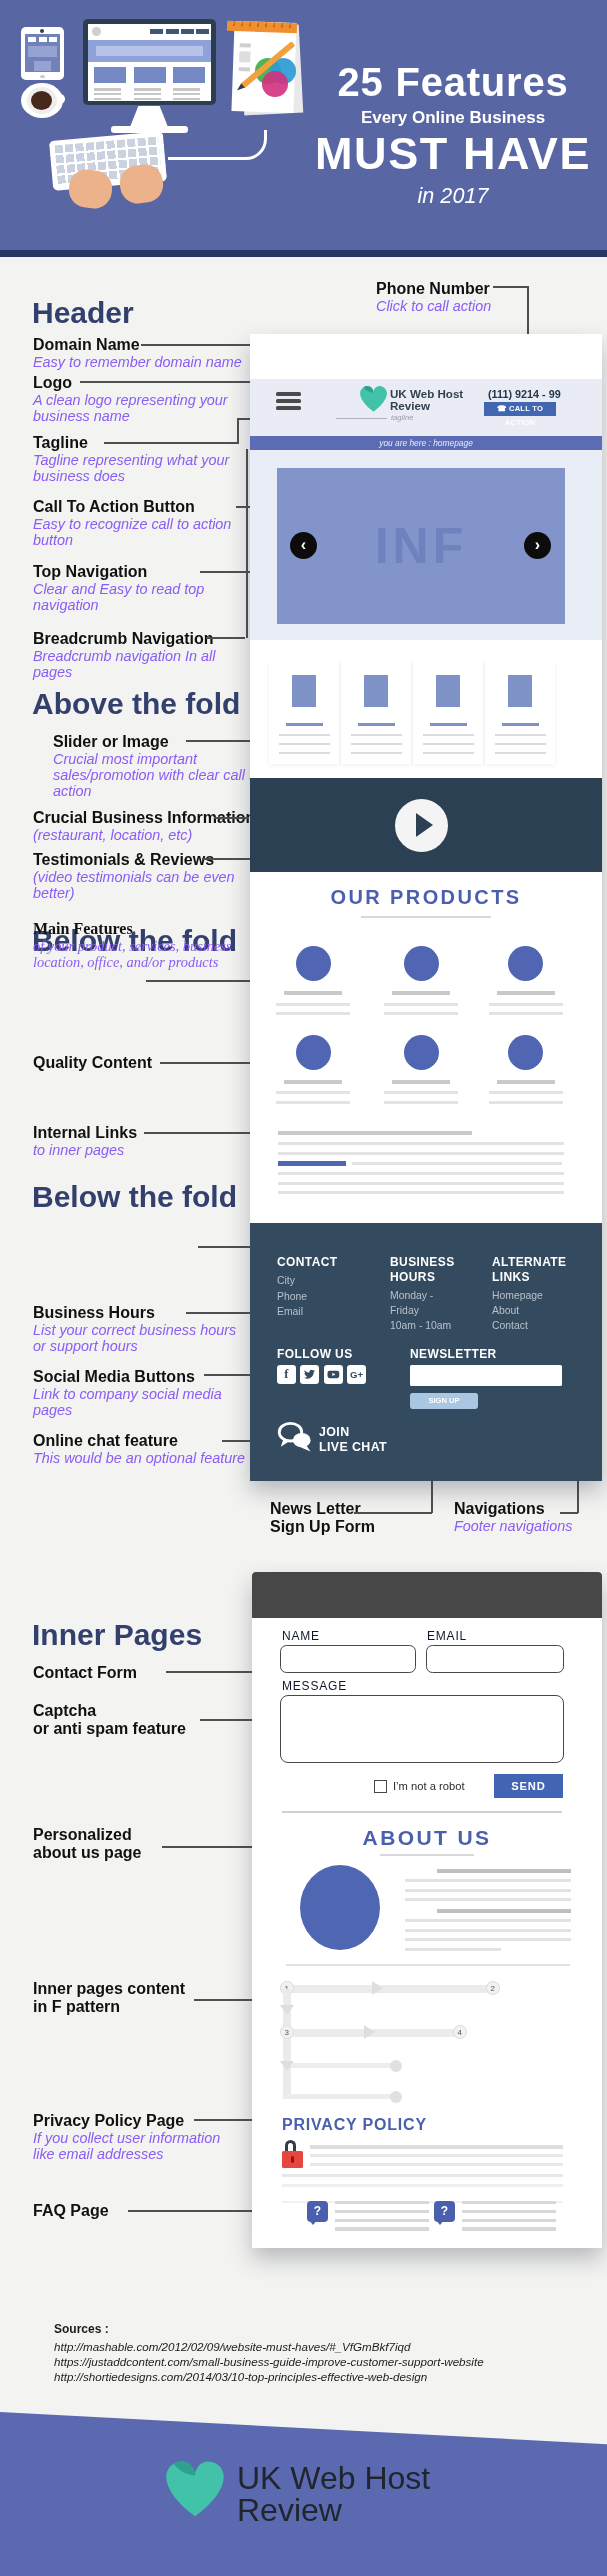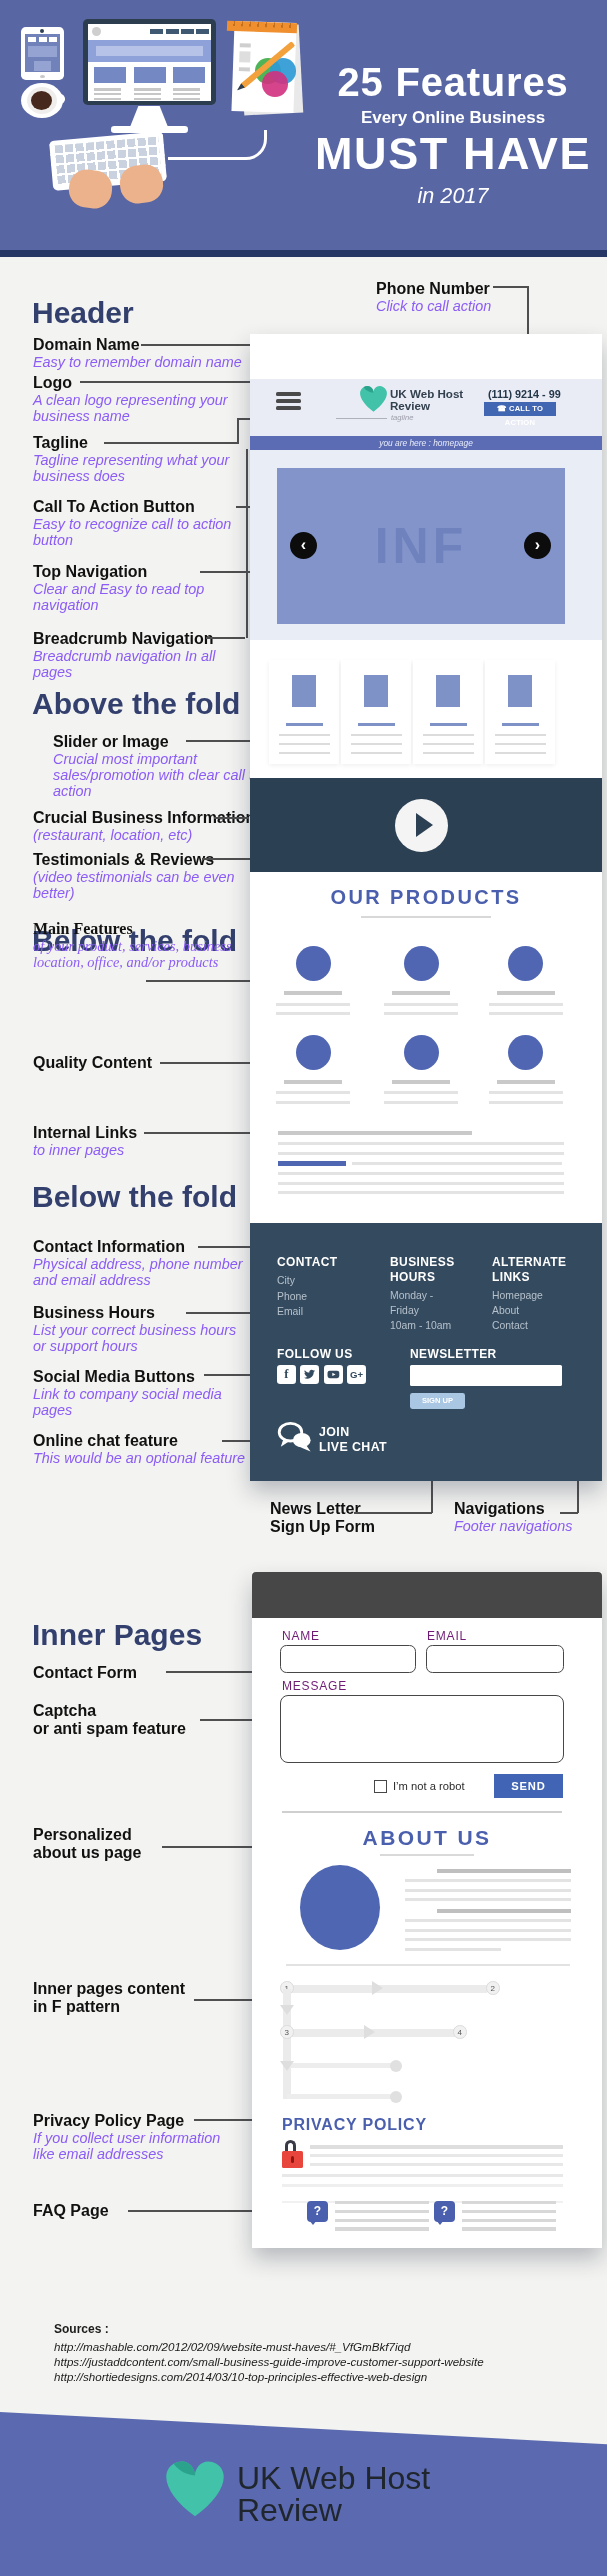--- a/index.html
+++ b/index.html
@@ -34,21 +34,21 @@
   .card-sq{position:absolute;background:#7f92c8;}
   .navyblock{position:absolute;background:#2c4054;}
   .play{position:absolute;width:53px;height:53px;border-radius:50%;background:#f4f4f4;}
   .play:after{content:"";position:absolute;left:21px;top:14.4px;border:12px solid transparent;border-left:17.6px solid #2c4054;}
   .bigblue{font-size:20px;font-weight:bold;color:#4a5fad;letter-spacing:2.4px;text-align:center;}
   .foot1{position:absolute;left:0;top:889px;width:100%;height:258px;background:#344a5e;color:#fff;}
   .fh{position:absolute;font-size:12px;font-weight:bold;letter-spacing:0.4px;line-height:15px;}
   .fi{position:absolute;font-size:10.4px;color:#b6c1cc;line-height:15px;}
   .sic{position:absolute;width:19px;height:19px;background:#fff;border-radius:3.2px;text-align:center;color:#344a5e;}
   .inpt{position:absolute;border:1.6px solid #474747;border-radius:6.4px;background:#fff;}
-  .flbl{position:absolute;font-size:12px;color:#701a75;letter-spacing:0.8px;}
+  .flbl{position:absolute;font-size:12px;color:#0f172a;letter-spacing:0.8px;}
   .fpbar{position:absolute;background:#ebebeb;}
   .fpcirc{position:absolute;width:13.6px;height:13.6px;border-radius:50%;background:#f1f1f1;border:0.8px solid #dcdcdc;font-size:8px;color:#555;text-align:center;line-height:13.6px;box-sizing:border-box;}
   .fpdot{position:absolute;width:12px;height:12px;border-radius:50%;background:#e0e0e0;}
   .fparr-r{position:absolute;width:0;height:0;border:7.2px solid transparent;border-left:11.2px solid #dedede;}
   .fparr-d{position:absolute;width:0;height:0;border:7.2px solid transparent;border-top:10.4px solid #dedede;}
   .qicon{position:absolute;width:21px;height:21px;background:#4a5fae;border-radius:4px;color:#fff;font-size:12px;font-weight:bold;text-align:center;line-height:21px;}
   .qicon:after{content:"";position:absolute;left:2.4px;top:19px;border:4px solid transparent;border-top:5.6px solid #4a5fae;}
   .lines4{position:absolute;background:repeating-linear-gradient(180deg,#d8d8d8 0 3.2px,transparent 3.2px 8.8px);}
   .lines3s{position:absolute;background:repeating-linear-gradient(180deg,#dcdcdc 0 2.4px,transparent 2.4px 8.8px);}
   .srcs{position:absolute;left:54px;color:#1c1c1c;}
@@ -204,24 +204,20 @@
       <i>of your product, services, business location, office, and/or products</i>
     </div>
   <div class="lbl" style="top:1054px;">
       <b>Quality Content</b>
     </div>
   <div class="lbl" style="top:1124px;">
       <b>Internal Links</b>
       <i>to inner pages</i>
     </div>
 
-  <div class="lbl" style="top:1238px;">
-      <b>Contact Information</b>
-      <i>Physical address, phone number and email address</i>
-    </div>
   <div class="lbl" style="top:1304px;">
       <b>Business Hours</b>
       <i>List your correct business hours or support hours</i>
     </div>
   <div class="lbl" style="top:1368px;">
       <b>Social Media Buttons</b>
       <i>Link to company social media pages</i>
     </div>
   <div class="lbl" style="top:1432px;">
       <b>Online chat feature</b>
@@ -429,21 +425,21 @@
       <div class="sic" style="left:74px;top:142px;">
         <svg width="12.8" height="12.8" viewBox="0 0 24 24" style="margin-top:3.2px;">
             <rect x="1" y="5" width="22" height="14" rx="4" fill="#344a5e"></rect>
             <path d="M10 9l6 3-6 3z" fill="#fff"></path>
           </svg>
       </div>
       <div class="sic" style="left:97px;top:142px;font-weight:bold;font-size:9.6px;line-height:19px;">G+</div>
 
       <div class="fh" style="left:160px;top:124px;"><span>NEWSLETTER</span></div>
       <div class="abs" style="left:160px;top:142px;width:152px;height:21px;background:#fff;border-radius:1.6px;"></div>
-      <div class="abs" style="left:160px;top:170px;width:55px;height:16px;background:#a9c6e2;border-radius:2.4px;color:#fff;font-size:7.6px;font-weight:bold;text-align:center;line-height:16px;"><span>SIGN UP</span></div>
+      <div class="abs" style="left:160px;top:170px;width:68px;height:16px;background:#a9c6e2;border-radius:2.4px;color:#fff;font-size:7.6px;font-weight:bold;text-align:center;line-height:16px;"><span>SIGN UP</span></div>
 
       <div class="abs" style="left:25.6px;top:197px;width:37px;height:34px;">
         <svg width="37" height="34" viewBox="0 0 46 42">
           <ellipse cx="18" cy="15" rx="14" ry="11" fill="none" stroke="#fff" stroke-width="3.5"></ellipse>
           <path d="M9 24 L6 33 L17 26 Z" fill="#fff"></path>
           <ellipse cx="32" cy="25" rx="11" ry="9" fill="#fff"></ellipse>
           <path d="M38 32 L43 39 L31 34 Z" fill="#fff"></path>
         </svg>
       </div>
       <div class="fh" style="left:69px;top:202px;font-size:12.4px;"><span>JOIN</span><br><span>LIVE CHAT</span></div>

